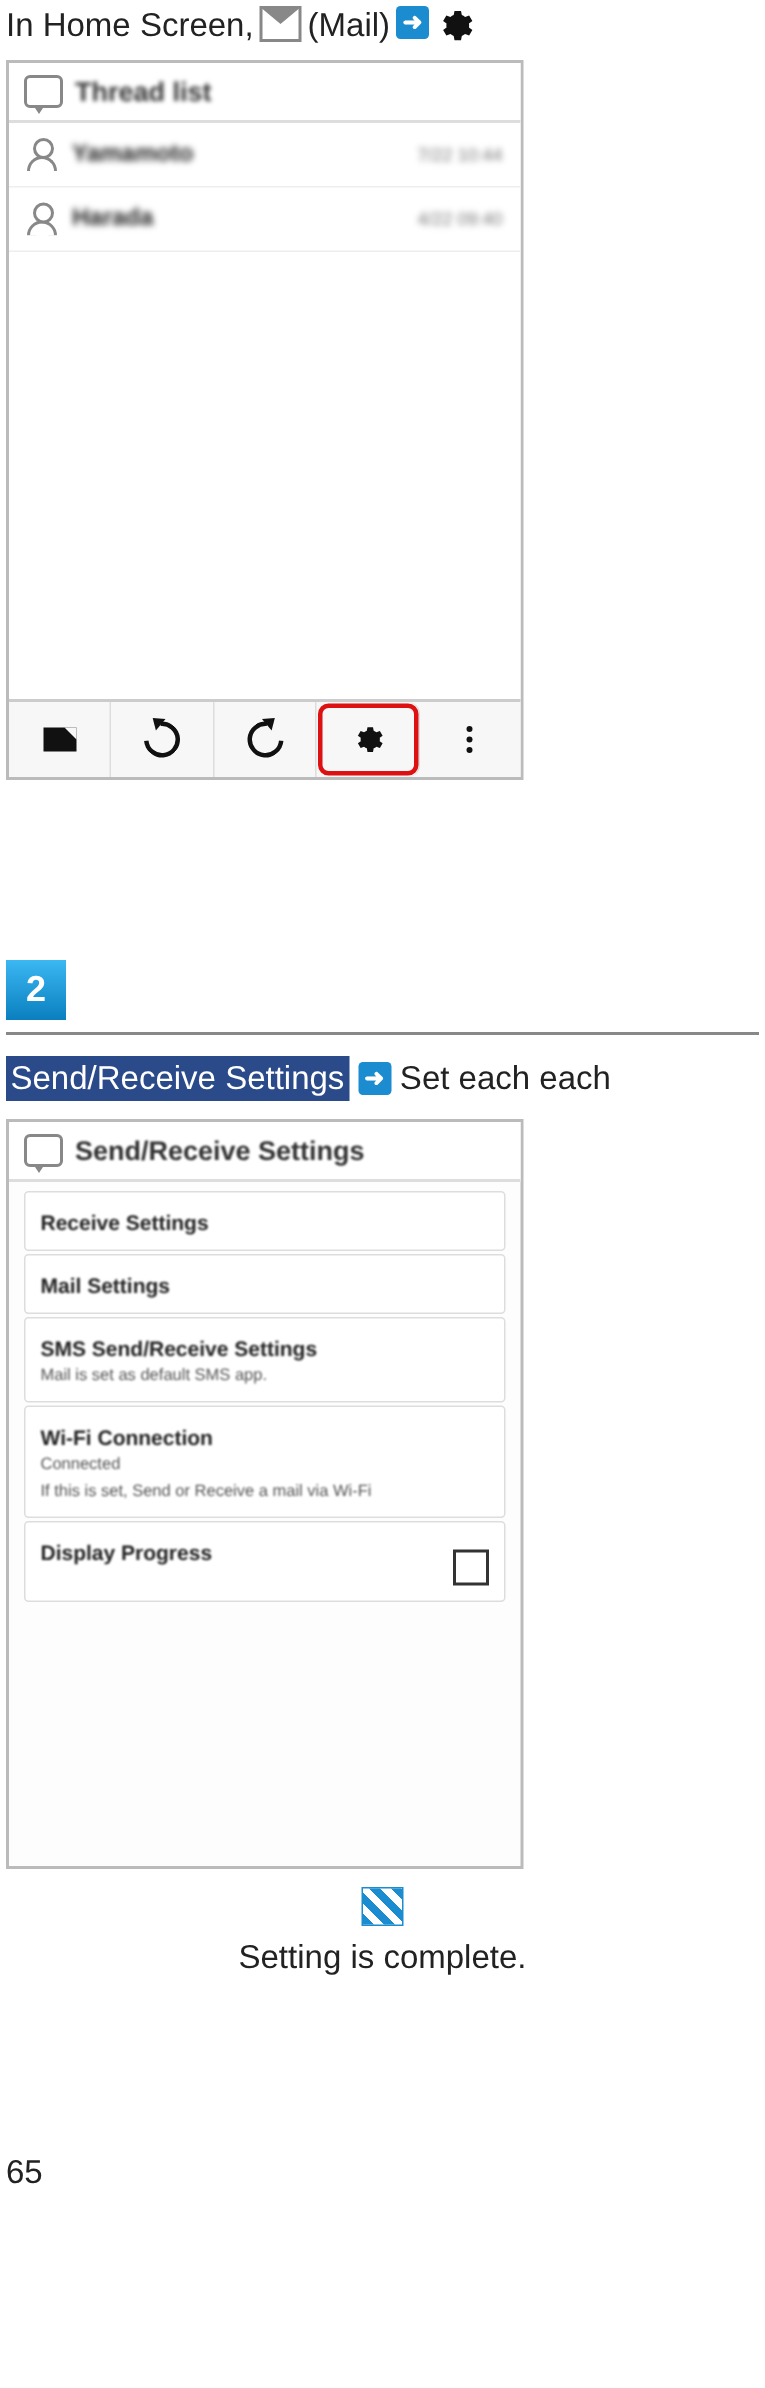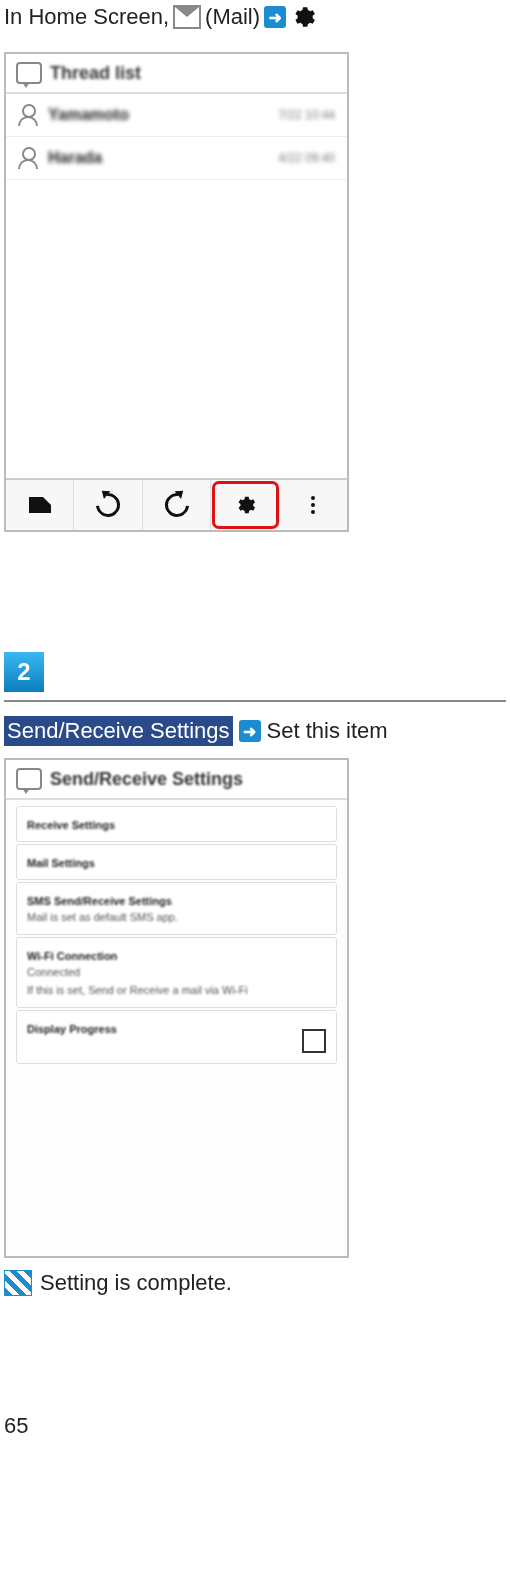--- a/index.html
+++ b/index.html
@@ -6,24 +6,24 @@
     margin: 0;
     padding: 4px;
     font-family: Arial, Helvetica, sans-serif;
     font-size: 22px;
     color: #222;
     width: 510px;
     box-sizing: border-box;
   }
   .line1 {
     display: flex;
-    align-items: center;
+    align-items: flex-start;
     flex-wrap: wrap;
     gap: 4px;
-    margin-bottom: 22px;
+    margin-bottom: 10px;
   }
   .mail-glyph {
     width: 24px; height: 20px;
     border: 2px solid #888;
     position: relative;
     display: inline-block;
   }
   .mail-glyph::after {
     content: "";
     position: absolute;
@@ -154,28 +154,28 @@
   .line2 { display:flex; align-items:center; gap:6px; flex-wrap:wrap; margin-bottom:12px;}
   .hl { background:#2a4a8a; color:#fff; padding:2px 3px; font-size:22px;}
   .txt { font-size:22px; }
   
   .ss2 { height: 500px; display:flex; flex-direction:column;}
   .settings-list { flex:1; padding:6px 10px; display:flex; flex-direction:column; gap:2px;}
   .set-item {
     background:#fff; border:1px solid #ddd; border-radius:3px;
     padding:12px 10px 10px 10px;
   }
-  .set-title { font-weight:bold; font-size:11px; color:#222; filter: blur(0.8px);}
+  .set-title { font-weight:bold; font-size:14px; color:#222; filter: blur(0.8px);}
   .set-sub { font-size:11px; color:#555; margin-top:3px; filter: blur(0.8px); line-height:1.3;}
   .set-row { display:flex; align-items:flex-start; gap:20px;}
   .set-row .textcol { flex:1; }
   .chk {
     width:20px;height:20px;border:2px solid #333;margin-top:6px;flex-shrink:0;
   }
-  .flagline { display:flex; align-items:center; gap:8px; margin:12px 0 0 0;}
+  .flagline { display:flex; align-items:center; gap:8px; margin:12px 0 0 0;flex-direction:column;}
   .flag-icon {
     width:26px;height:24px;
     background:
       repeating-linear-gradient(45deg,#1a8ccf 0 5px,#fff 5px 10px);
     border:1px solid #1a8ccf;
   }
   .pagenum { margin-top: 117px; font-size:22px; }
 </style>
 </head>
 <body>
@@ -239,21 +239,21 @@
 <div class="spacer"></div>
 
 <div class="stepnum">
   <span>2</span>
 </div>
 <hr class="steprule">
 
 <div class="line2">
   <span class="hl">Send/Receive Settings</span>
   <span class="arrow-badge">➜</span>
-  <span class="txt"> Set this item</span>
+  <span class="txt"> Set each each</span>
 </div>
 
 <div class="screenshot ss2">
   <div class="ss-header">
     <span class="bubble-icon"></span>
     <span class="ss-title" style="filter:blur(0.8px);">Send/Receive Settings</span>
   </div>
   <div class="settings-list">
     <div class="set-item">
       <div class="set-title">Receive Settings</div>

